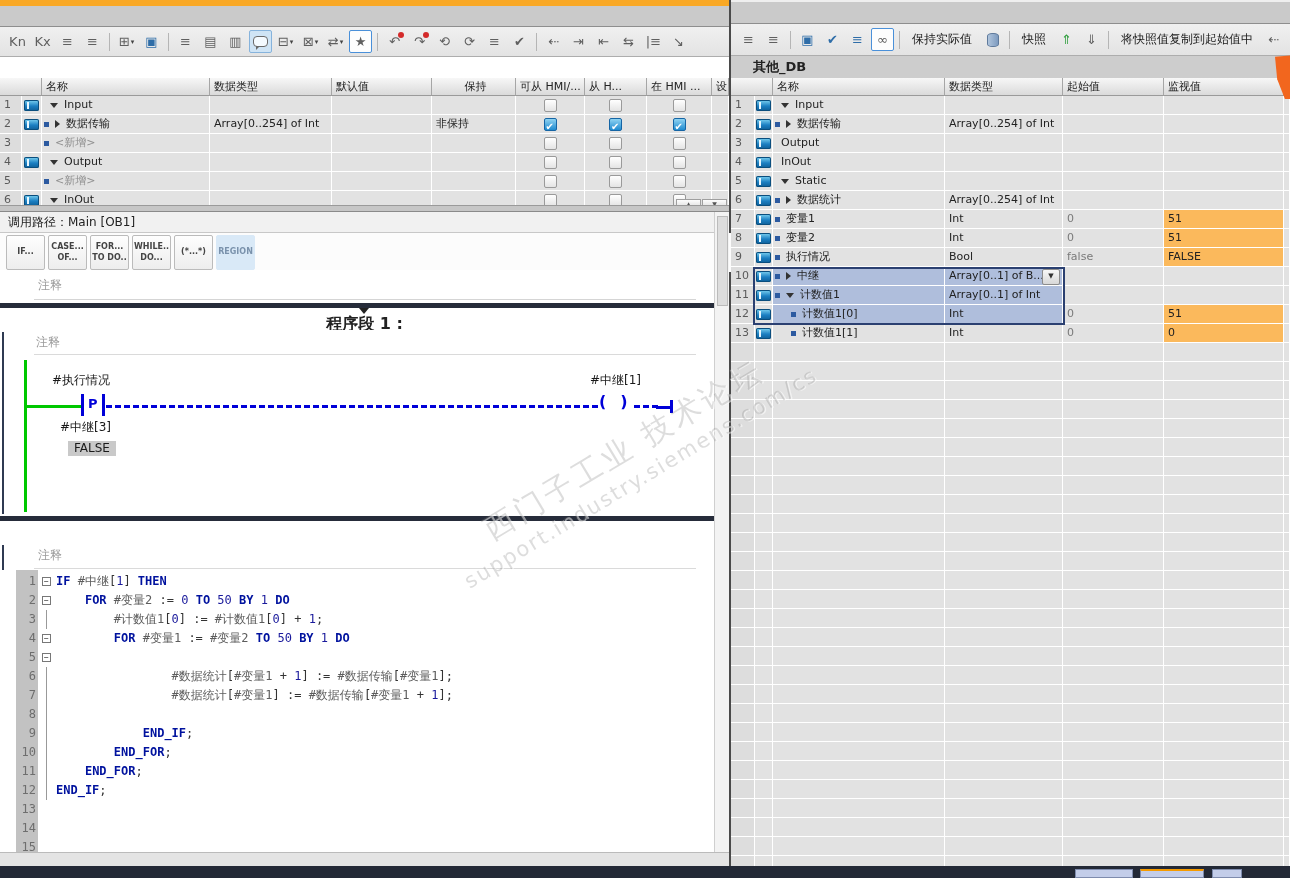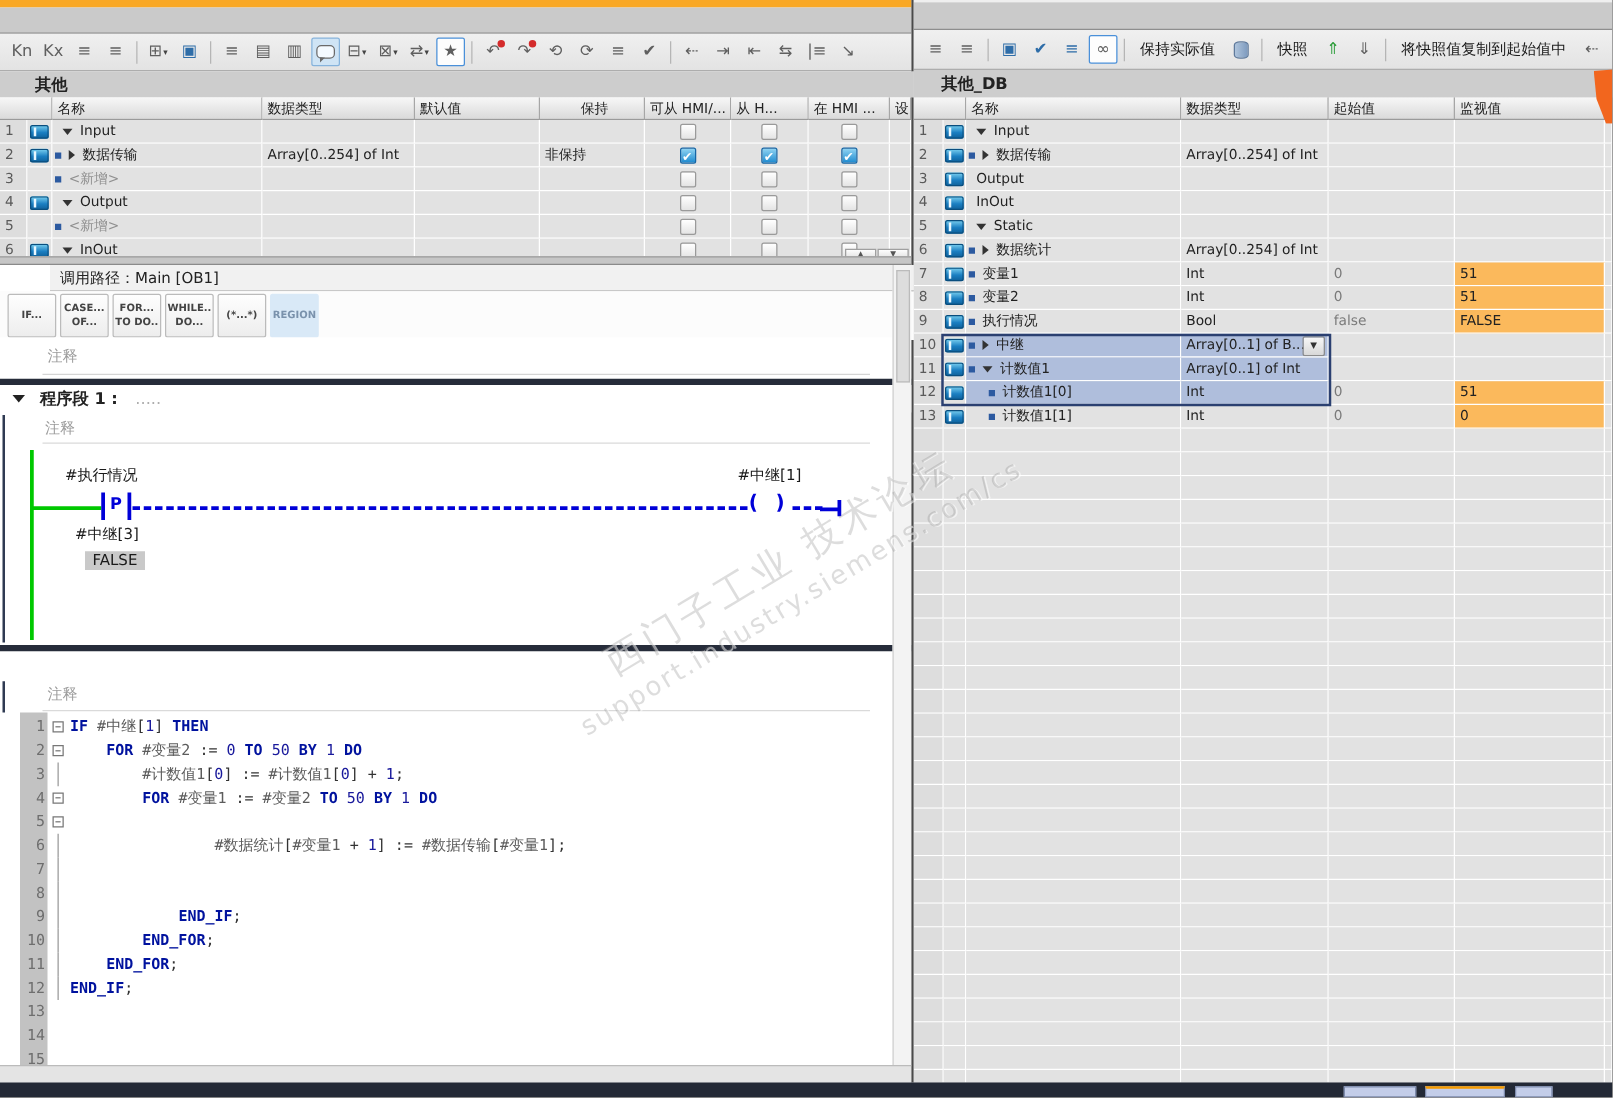--- a/index.html
+++ b/index.html
@@ -62,21 +62,21 @@
   
   .callpath{background:#F1F1F1;border-bottom:1px solid #C8C8C8;box-sizing:border-box;display:flex;align-items:center;
     padding-left:8px;font-size:12px;}
   .kwbar{background:#FCFCFC;display:flex;align-items:flex-start;padding:2px 0 0 6px;gap:3px;}
   .kw{width:37px;height:33px;border:1px solid #BBB;border-radius:2px;background:linear-gradient(#FEFEFE,#EDEDED);
     font-size:8px;font-weight:bold;color:#444;display:flex;flex-direction:column;align-items:center;justify-content:center;
     line-height:1.3;flex:none;text-align:center;}
   .kw.active{background:#D9E9F7;border-color:#D9E9F7;color:#7A92AC;}
   .comment-ph{color:#9C9C9C;font-size:12px;}
   .netbar{background:#262C3A;}
-  .nethead{background:#FFF;display:flex;align-items:center;font-size:13px;}
+  .nethead{background:#FFF;display:flex;align-items:center;font-size:16px;flex-direction:column;}
   .nethead .tri{width:0;height:0;border-left:5px solid transparent;border-right:5px solid transparent;border-top:6px solid #222;
     margin:0 12px 0 10px;flex:none;}
   .nethead b{font-weight:bold;}
   .net-sub{margin-left:14px;font-weight:normal;}
   .net-sub.dots{color:#ADADAD;}
   
   .lad-label{position:absolute;font-size:12px;color:#1A1A1A;white-space:nowrap;}
   .lad-blue{color:#0000D8;font-weight:bold;}
   .false-badge{position:absolute;background:#C9C9C9;color:#1A1A1A;font-size:12px;padding:0 6px;line-height:15px;}
   .dash{position:absolute;height:0;border-top:3px dashed #0000D8;}
@@ -197,23 +197,20 @@
         <span class="tb-icon">
           <span class="g">⇆</span>
         </span>
         <span class="tb-icon">
           <span class="g">|≡</span>
         </span>
         <span class="tb-icon">
           <span class="g">↘</span>
         </span>
       </div>
-    <div class="abs block-title" style="left:0;top:57px;width:729px;height:21px;padding-left:28px;">
-      <span>其他</span>
-    </div>
     <div class="abs thead" style="left:0;top:78px;width:729px;" id="lp-thead">
         <div class="th" style="width: 42px;"></div>
         <div class="th" style="width: 168px;">名称</div>
         <div class="th" style="width: 122px;">数据类型</div>
         <div class="th" style="width: 100px;">默认值</div>
         <div class="th" style="width: 84px; text-align: center;">保持</div>
         <div class="th" style="width: 69px;">可从 HMI/...</div>
         <div class="th" style="width: 62px;">从 H...</div>
         <div class="th" style="width: 65px;">在 HMI ...</div>
         <div class="th" style="width: 17px;">设</div>
@@ -352,21 +349,21 @@
           <div class="td" style="width: 65px; justify-content: center; padding-left: 0px;">
             <span class="cb"></span>
           </div>
           <div class="td" style="width: 17px;"></div>
         </div>
       </div>
     <div class="scroll-btn" style="left:676px;top:199px;">▲</div>
     <div class="scroll-btn" style="left:702px;top:199px;">▼</div>
     <div class="abs" style="left:0;top:205px;width:729px;height:7px;background:#C6C6C6;border-top:1px solid #9A9A9A;border-bottom:1px solid #8A8A8A;box-sizing:border-box;"></div>
 
-    <div class="abs callpath" style="left:0;top:212px;width:729px;height:21px;margin-left:40px;">
+    <div class="abs callpath" style="left:0;top:212px;width:729px;height:21px;">
       <span>调用路径：</span>
       <span>Main [OB1]</span>
     </div>
     <div class="abs kwbar" style="left:0;top:233px;width:729px;height:37px;" id="lp-kwbar">
         <div class="kw">
           <span>IF...</span>
         </div>
         <div class="kw">
           <span>CASE...</span>
           <span>OF...</span>
@@ -466,20 +463,21 @@
           <span class="cfold">
             <span class="fline"></span>
           </span>
           <span class="ctext">                <span class="vr">#数据统计</span>[<span class="vr">#变量1</span> + <span class="num">1</span>] := <span class="vr">#数据传输</span>[<span class="vr">#变量1</span>];</span>
         </div>
         <div class="code-row">
           <span class="cnum">7</span>
           <span class="cfold">
             <span class="fline"></span>
           </span>
+          <span class="ctext">                <span class="vr">#数据统计</span>[<span class="vr">#变量1</span>] := <span class="vr">#数据传输</span>[<span class="vr">#变量1</span> + <span class="num">1</span>];</span>
         </div>
         <div class="code-row">
           <span class="cnum">8</span>
           <span class="cfold">
             <span class="fline"></span>
           </span>
         </div>
         <div class="code-row">
           <span class="cnum">9</span>
           <span class="cfold">

